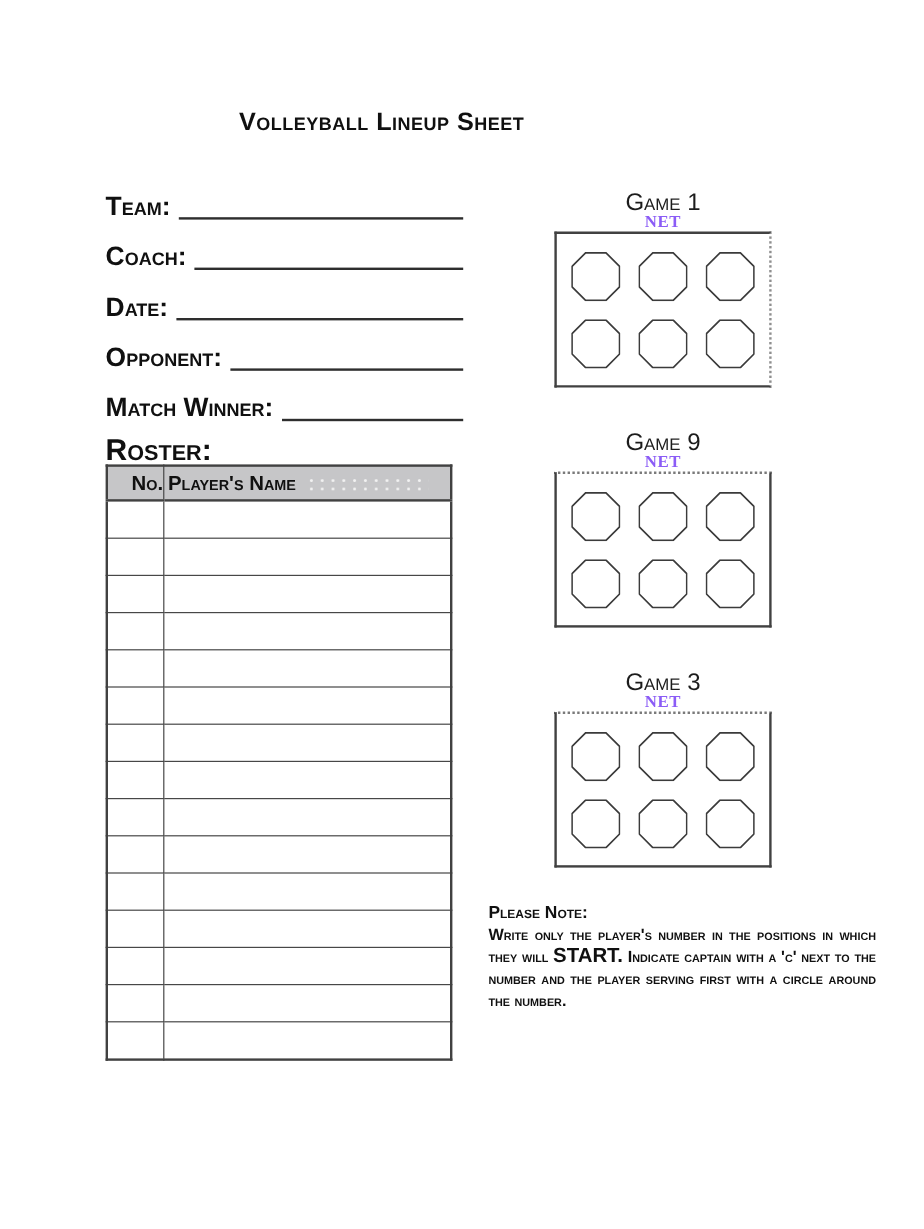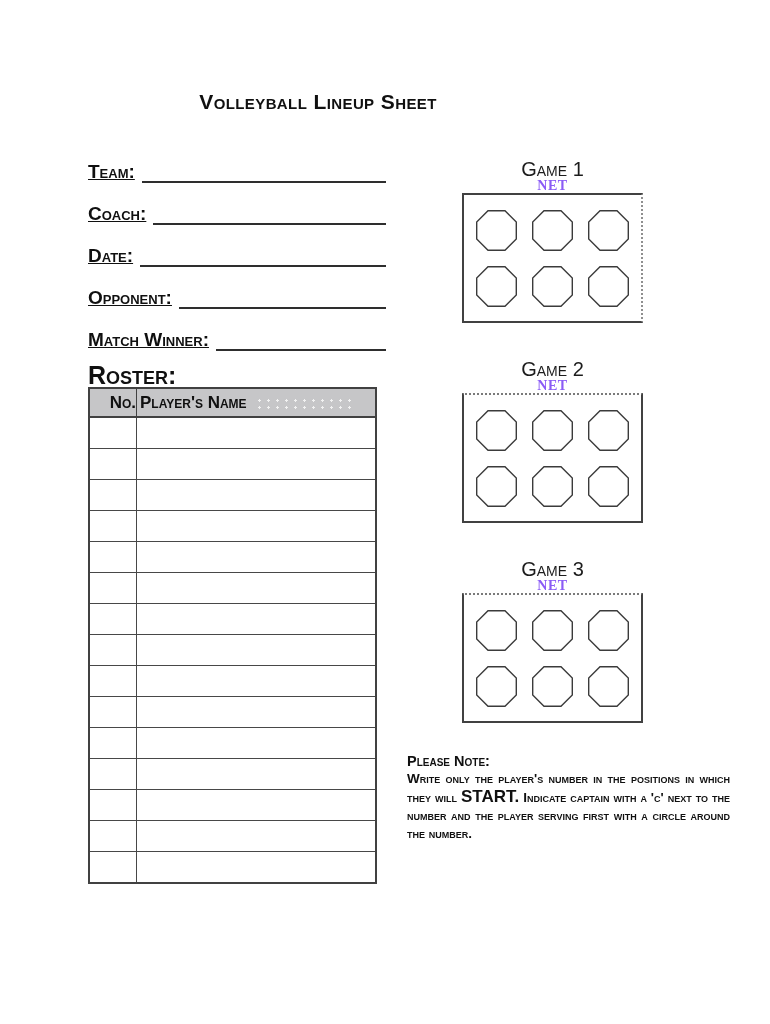--- a/index.html
+++ b/index.html
@@ -16,22 +16,22 @@
   .title-wrap { position: absolute; top: 90px; left: 0; width: 636px; text-align: center; }
   .page-title {
     font-size: 21px; font-weight: bold; font-variant: small-caps;
     letter-spacing: 0.4px; color: #101010;
   }
 
   
   .form-col { position: absolute; left: 88px; top: 161px; width: 298px; }
   .field-row { display: flex; align-items: flex-end; height: 22px; margin-bottom: 20px; }
   .field-label {
-    font-size: 19px; font-weight: bold; font-variant: small-caps;
-    line-height: 22px; white-space: nowrap; color: #101010; text-decoration: underline;
+    font-size: 22px; font-weight: bold; font-variant: small-caps;
+    line-height: 22px; white-space: nowrap; color: #101010;
   }
   .field-line {
     flex: 1; height: 20px; margin-left: 7px;
     border-bottom: 2px solid var(--line-color, #2e2e2e);
   }
 
   
   .roster-section { position: absolute; left: 88px; top: 365px; width: 292px; }
   .roster-heading { font-size: 25px; font-weight: bold; font-variant: small-caps; line-height: 20px; color: #101010; }
   table.roster {
@@ -220,21 +220,21 @@
           <polygon points="12,0.7 29,0.7 40.3,12 40.3,29 29,40.3 12,40.3 0.7,29 0.7,12"></polygon>
         </svg>
         <svg class="octagon" viewBox="0 0 41 41">
           <polygon points="12,0.7 29,0.7 40.3,12 40.3,29 29,40.3 12,40.3 0.7,29 0.7,12"></polygon>
         </svg>
       </div>
   </div>
 </section>
 
 <section class="game g2">
-  <div class="game-title">Game 2</div>
+  <div class="game-title">Game 9</div>
   <div class="net-label">NET</div>
   <div class="court dotted-top">
     <div class="oct-row">
       <svg class="octagon" viewBox="0 0 41 41">
           <polygon points="12,0.7 29,0.7 40.3,12 40.3,29 29,40.3 12,40.3 0.7,29 0.7,12"></polygon>
         </svg>
     <svg class="octagon" viewBox="0 0 41 41">
           <polygon points="12,0.7 29,0.7 40.3,12 40.3,29 29,40.3 12,40.3 0.7,29 0.7,12"></polygon>
         </svg>
         <svg class="octagon" viewBox="0 0 41 41">

